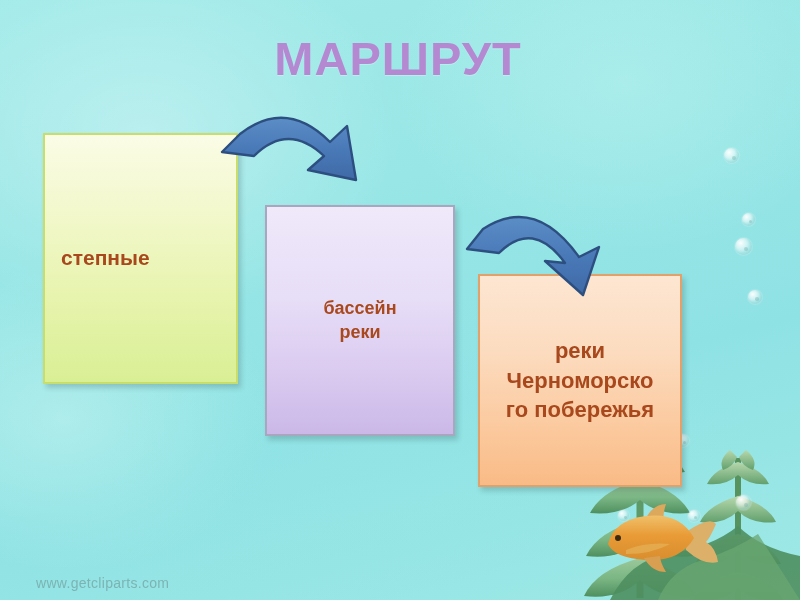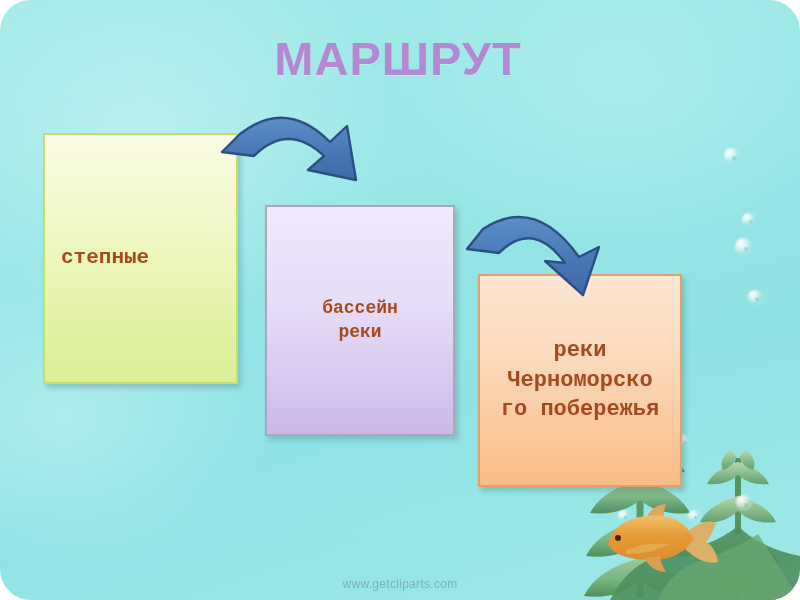--- a/index.html
+++ b/index.html
@@ -17,21 +17,20 @@
     position: relative;
     width: 800px;
     height: 600px;
     overflow: hidden;
     background:
       radial-gradient(ellipse 420px 300px at 18% 22%, rgba(255,255,255,0.30) 0%, rgba(255,255,255,0.0) 62%),
       radial-gradient(ellipse 360px 260px at 78% 14%, rgba(190,245,240,0.45) 0%, rgba(255,255,255,0.0) 65%),
       radial-gradient(ellipse 500px 320px at 55% 85%, rgba(150,230,230,0.45) 0%, rgba(255,255,255,0.0) 70%),
       radial-gradient(ellipse 300px 220px at 8% 70%, rgba(215,250,245,0.40) 0%, rgba(255,255,255,0.0) 70%),
       linear-gradient(165deg, #a2ebe9 0%, #98e6e6 35%, #8fe2e4 65%, #9fe9e6 100%);
-    border-radius: 31px;
   }
 
   
   .title {
     position: absolute;
     left: 248px;
     top: 36px;
     width: 300px;
     text-align: center;
     font-family: "Liberation Sans", sans-serif;
@@ -46,21 +45,21 @@
   }
 
   
   .box {
     position: absolute;
     box-sizing: border-box;
     z-index: 4;
     display: flex;
     flex-direction: column;
     justify-content: center;
-    font-family: Liberation Mono, monospace;
+    font-family: Liberation Sans, sans-serif;
     font-weight: bold;
     color: #a8481c;
   }
 
   .box-green {
     left: 43px;
     top: 133px;
     width: 195px;
     height: 251px;
     border: 2px solid #c9dd6a;
@@ -133,26 +132,27 @@
   }
 
   #plants { position: absolute; right: 0; bottom: 0; z-index: 2; }
   #fish   { position: absolute; left: 600px; top: 500px; z-index: 3; }
 
   .watermark {
     position: absolute;
     left: 0;
     right: 0;
     bottom: 9px;
-    text-align: center;
+    text-align: left;
     font-family: "Liberation Sans", sans-serif;
-    font-size: 12px;
+    font-size: 14px;
     letter-spacing: 0.3px;
     color: rgba(110,150,150,0.62);
     z-index: 7;
+    padding-left: 36px;
   }
 </style>
 </head>
 <body>
 
 <div id="slide">
 
   <svg id="plants" width="230" height="250" viewBox="0 0 230 250" aria-hidden="true">
     <defs>
       <linearGradient id="plg" x1="0" y1="0" x2="0" y2="1">

